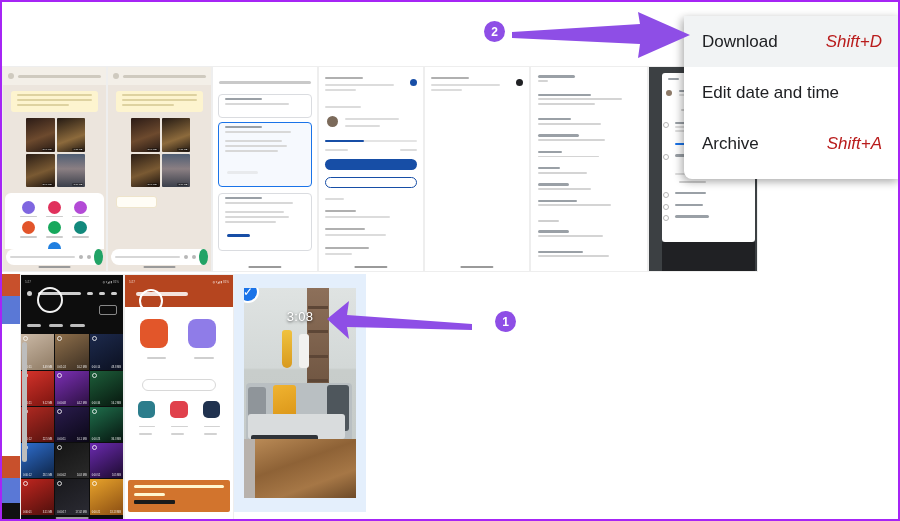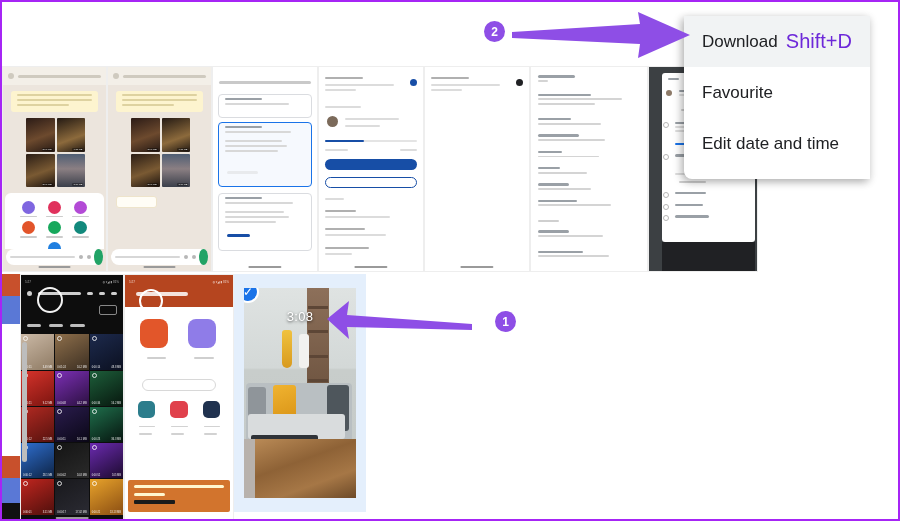--- a/index.html
+++ b/index.html
@@ -244,35 +244,35 @@
   }
 
   
   .v-scrollbar {
     position: absolute; left: 20px; top: 340px; width: 5px; height: 120px;
     background: #bdbdbd; border-radius: 3px; z-index: 4;
   }
 
   
   .context-menu {
-    position: absolute; top: 14px; left: 682px; width: 186px;
+    position: absolute; top: 14px; left: 682px; width: 216px;
     background: #ffffff;
     border-radius: 0 0 0 8px;
     box-shadow: -3px 3px 9px rgba(0,0,0,.22), 0 2px 8px rgba(0,0,0,.14);
     padding: 0 0 10px 0;
     z-index: 30;
   }
   .menu-item {
     display: flex; align-items: center; justify-content: space-between;
     height: 51px; padding: 0 18px;
     font-size: 17px; color: #202124;
     cursor: default;
   }
   .menu-item.hover { background: #f1f3f4; }
-  .menu-shortcut { color: #6d28d9; font-size: 20px; }
+  .menu-shortcut { color: #b91c1c; font-size: 17px; font-style: italic; }
 
   
   .anno { position: absolute; z-index: 40; pointer-events: none; }
   .badge {
     position: absolute; z-index: 41;
     width: 21px; height: 21px; border-radius: 50%;
     background: #8e4ee6;
     color: #ffffff; font-size: 12px; font-weight: 700;
     display: flex; align-items: center; justify-content: center;
     font-family: "Liberation Sans", sans-serif;
@@ -762,26 +762,26 @@
 
     <div class="v-scrollbar"></div>
   </div>
 
   <div class="context-menu">
     <div class="menu-item hover">
       <span>Download</span>
       <span class="menu-shortcut">Shift+D</span>
     </div>
     <div class="menu-item">
-      <span>Favourite</span>
+      <span>Edit date and time</span>
       <span class="menu-shortcut"></span>
     </div>
     <div class="menu-item">
-      <span>Edit date and time</span>
-      <span class="menu-shortcut"></span>
+      <span>Archive</span>
+      <span class="menu-shortcut">Shift+A</span>
     </div>
   </div>
 
   <svg class="anno arrow-2" width="180" height="50" viewBox="0 0 180 50">
     <path d="M0 22 L128 14 L126 2 L178 25 L126 48 L128 34 L0 28 Z" fill="#8e4ee6"></path>
   </svg>
 
   <svg class="anno arrow-1" width="145" height="46" viewBox="0 0 145 46">
     <path d="M145 27 L20 18 L22 4 L0 22 L22 42 L20 30 L145 33 Z" fill="#8e4ee6"></path>
   </svg>

